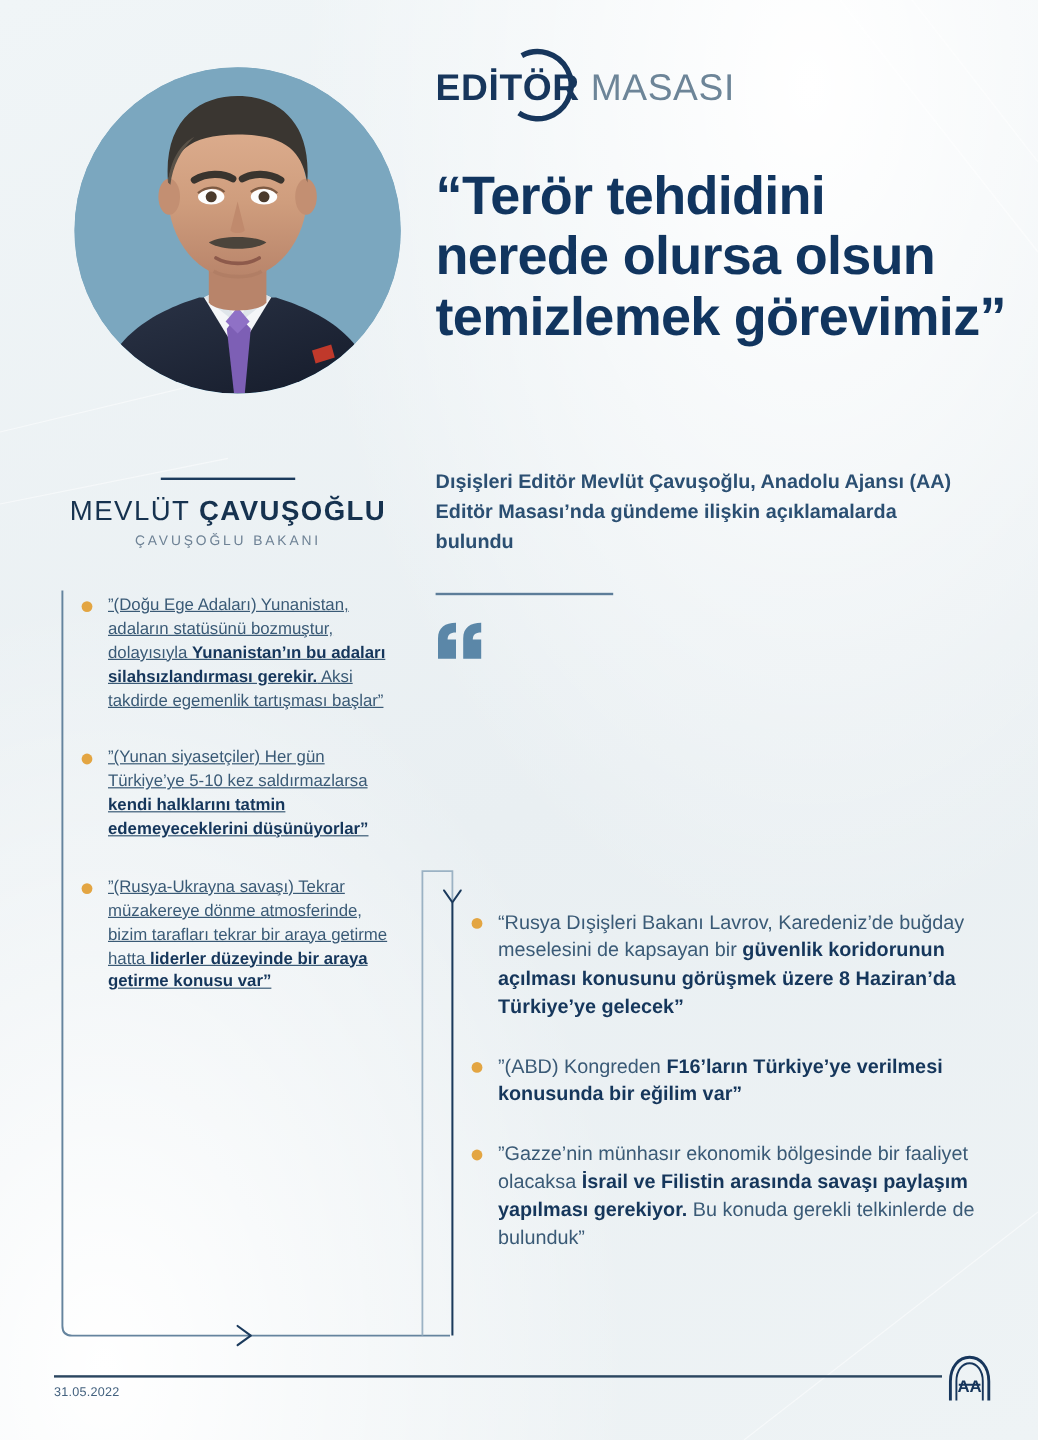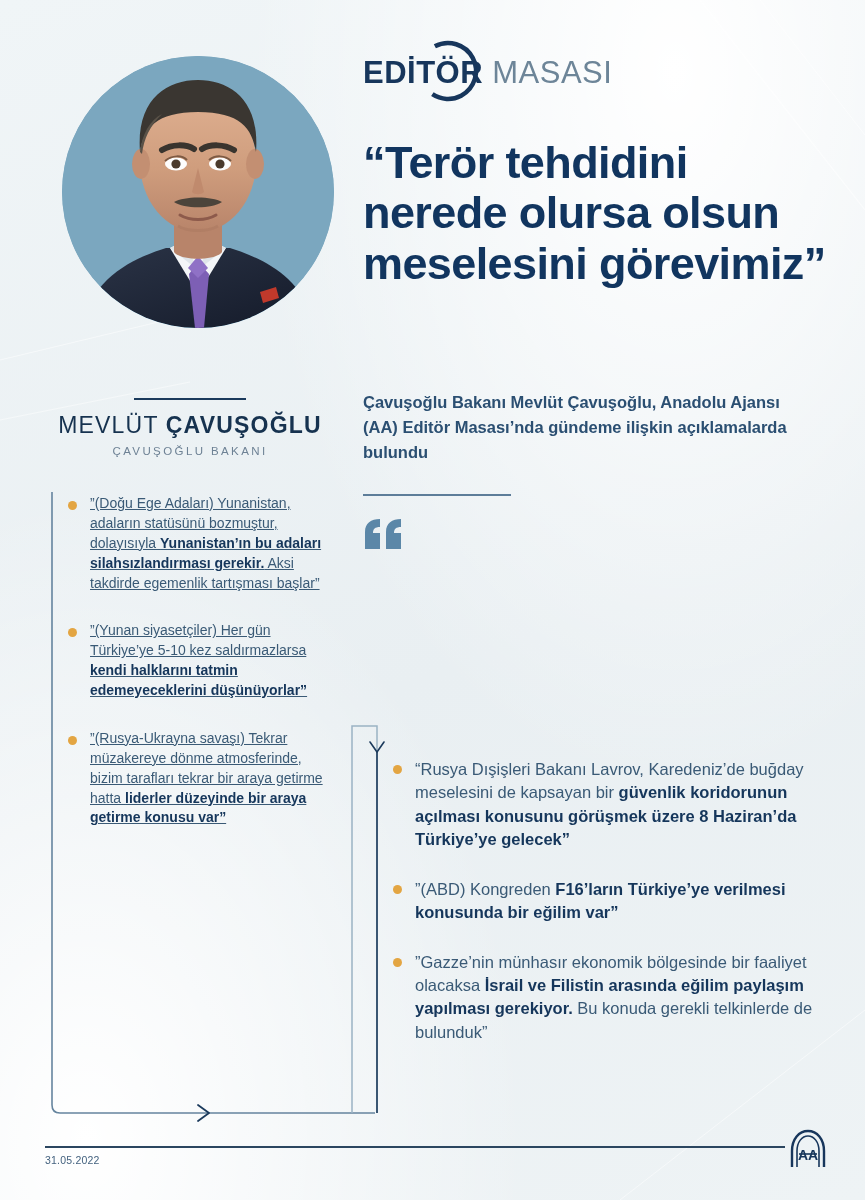--- a/index.html
+++ b/index.html
@@ -287,22 +287,22 @@
 
         <path d="M118 159 C128 165 144 165 154 159" stroke="#8d5a4b" stroke-width="3" fill="none" stroke-linecap="round"></path>
 
         <path d="M116 170 C126 176 146 176 156 170" stroke="#ab7a60" stroke-width="3" fill="none" opacity=".6"></path>
 
         <path d="M198 236 l16 -5 l3 11 l-16 5 Z" fill="#c0392b"></path>
       </g>
     </svg>
   </div>
 
-  <div class="headline">“Terör tehdidini nerede olursa olsun meselesini görevimiz”</div>
-  <div class="subhead">Çavuşoğlu Bakanı Mevlüt Çavuşoğlu, Anadolu Ajansı (AA) Editör Masası’nda gündeme ilişkin açıklamalarda bulundu</div>
+  <div class="headline">“Terör tehdidini nerede olursa olsun temizlemek görevimiz”</div>
+  <div class="subhead">Dışişleri Editör Mevlüt Çavuşoğlu, Anadolu Ajansı (AA) Editör Masası’nda gündeme ilişkin açıklamalarda bulundu</div>
 
   <div class="name-block">
     <div class="name-rule"></div>
     <div class="name-main">
       <span class="first">MEVLÜT </span><span class="last">ÇAVUŞOĞLU</span>
     </div>
     <div class="name-role">ÇAVUŞOĞLU BAKANI</div>
   </div>
 
   <svg class="connectors" width="865" height="1200" viewBox="0 0 865 1200">
@@ -332,21 +332,21 @@
         <path d="M2 31 L2 14 C2 5 8 1 17 1 L17 9 C12 9 10 11 10 15 L17 15 L17 31 Z" fill="#5b87a8"></path>
         <path d="M23 31 L23 14 C23 5 29 1 38 1 L38 9 C33 9 31 11 31 15 L38 15 L38 31 Z" fill="#5b87a8"></path>
       </svg>
     </div>
   </div>
 
 
   <div class="right-col">
     <div class="bullet"><span><span>“Rusya Dışişleri Bakanı Lavrov, Karedeniz’de buğday meselesini de kapsayan bir </span><b>güvenlik koridorunun açılması konusunu görüşmek üzere 8 Haziran’da Türkiye’ye gelecek”</b></span></div>
     <div class="bullet"><span><span>”(ABD) Kongreden </span><b>F16’ların Türkiye’ye verilmesi konusunda bir eğilim var”</b></span></div>
-    <div class="bullet"><span><span>”Gazze’nin münhasır ekonomik bölgesinde bir faaliyet olacaksa </span><b>İsrail ve Filistin arasında eğilim paylaşım yapılması gerekiyor.</b><span> Bu konuda gerekli telkinlerde de bulunduk”</span></span></div>
+    <div class="bullet"><span><span>”Gazze’nin münhasır ekonomik bölgesinde bir faaliyet olacaksa </span><b>İsrail ve Filistin arasında savaşı paylaşım yapılması gerekiyor.</b><span> Bu konuda gerekli telkinlerde de bulunduk”</span></span></div>
   </div>
 
   <div class="footer-rule"></div>
   <div class="footer-date">31.05.2022</div>
   <svg class="aa-logo" viewBox="0 0 44 44">
     <path d="M6 40 L6 24 C6 12 13 4 22 4 C31 4 38 12 38 24 L38 40" fill="none" stroke="#17365c" stroke-width="2.4"></path>
     <path d="M11 40 L11 24 C11 15 16 9 22 9 C28 9 33 15 33 24 L33 40" fill="none" stroke="#17365c" stroke-width="1.6"></path>
     <text x="22" y="33" text-anchor="middle" font-family="'Liberation Sans', sans-serif" font-size="14" font-weight="700" fill="#17365c">AA</text>
     <path d="M13 27 L31 27" stroke="#17365c" stroke-width="1.6"></path>
   </svg>

